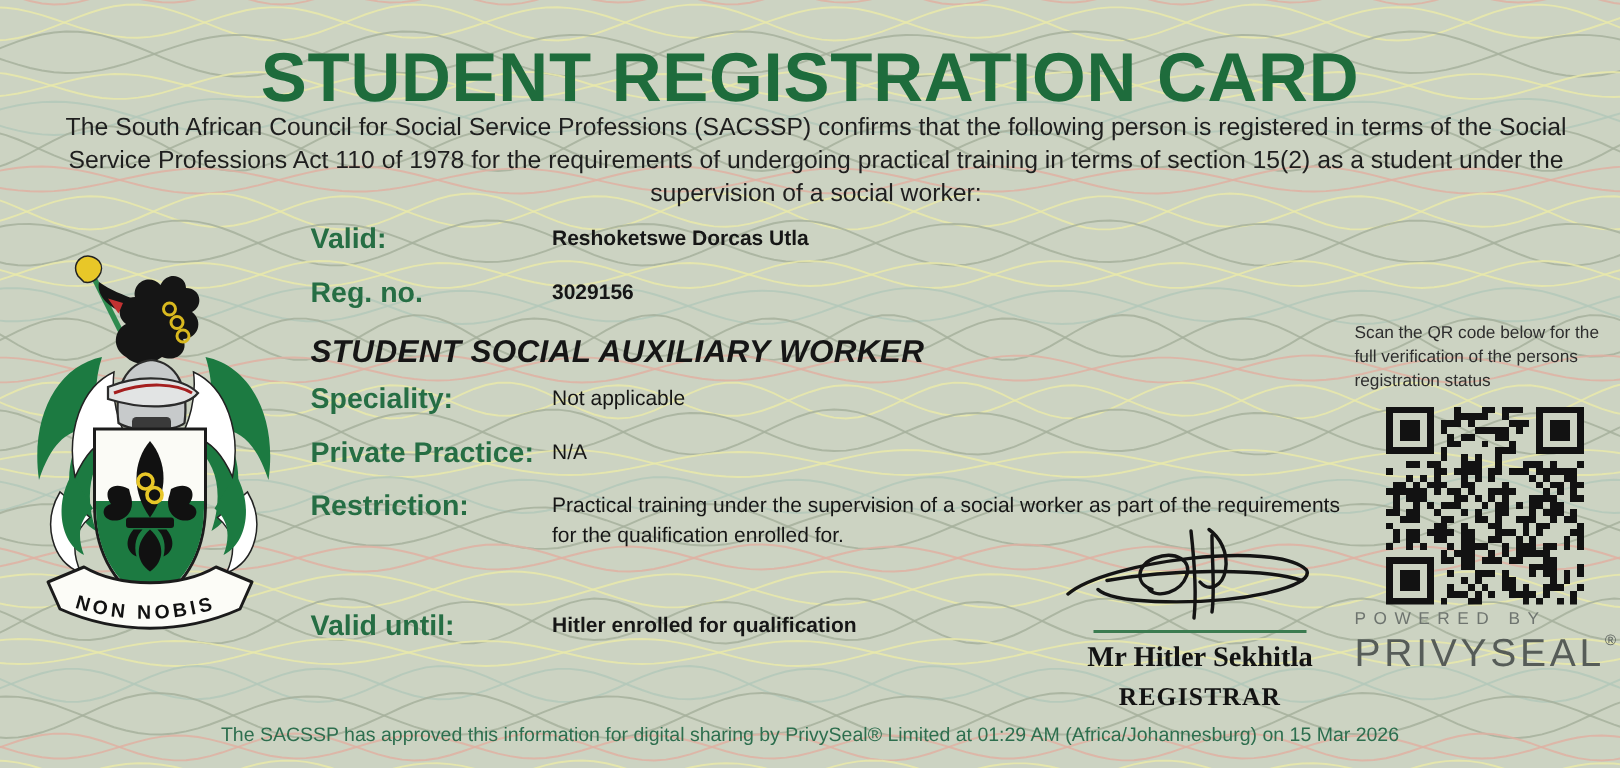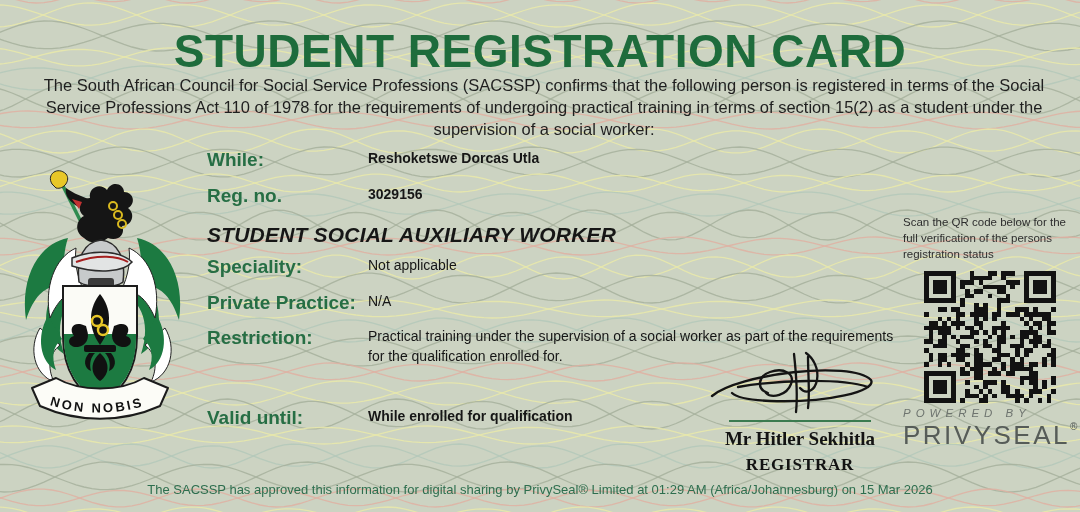--- a/index.html
+++ b/index.html
@@ -44,21 +44,21 @@
   .row-designation .field-value,.row-valid .field-value{font-weight:700;}
   .row-designation .field-value{font-size:21px;letter-spacing:.2px;font-style:italic;}
 
   .qr-panel{position:absolute;left:903px;top:214px;width:174px;text-align:left;}
   .qr-instruction{
     font-size:11.5px;line-height:1.4;color:#2e2e2e;margin:0;
   }
   .qr-code{display:block;margin:9px auto 0 auto;width:132px;height:132px;}
   .powered-by{
     margin-top:4px;font-size:11.5px;letter-spacing:5px;
-    color:#6e746f;white-space:nowrap;font-style:italic;
+    color:#6e746f;white-space:nowrap;
   }
   .brand{
     margin-top:1px;font-size:26px;letter-spacing:2.5px;
     color:var(--privyseal-gray,#565c58);white-space:nowrap;font-weight:400;
   }
   .brand sup{font-size:10px;vertical-align:14px;letter-spacing:0;}
 
   .signature-block{position:absolute;left:700px;top:350px;width:200px;text-align:center;}
   .signature-svg{position:absolute;left:8px;top:0;width:178px;height:64px;}
   .signature-line{
@@ -197,21 +197,21 @@
         <path d="M22,248 L46,238 C70,252 110,252 134,238 L158,248 L150,266 C112,283 68,283 30,266 Z" fill="#fcfcf7" stroke="#1b1b1b" stroke-width="2" stroke-linejoin="round"></path>
         <path id="mottoCurve" d="M34,263 C68,276 112,276 148,261" fill="none"></path>
         <text font-size="13" font-weight="bold" letter-spacing="2.5" fill="#111" font-family="Liberation Sans, sans-serif">
           <textPath href="#mottoCurve" startOffset="6">NON NOBIS</textPath>
         </text>
       </g>
     </svg>
 
     <div class="fields">
       <div class="field-row row-name">
-        <span class="field-label">While:</span>
+        <span class="field-label">Valid:</span>
         <span class="field-value">Reshoketswe Dorcas Utla</span>
       </div>
       <div class="field-row row-reg">
         <span class="field-label">Reg. no.</span>
         <span class="field-value">3029156</span>
       </div>
       <div class="field-row row-designation">
         <span class="field-value">STUDENT SOCIAL AUXILIARY WORKER</span>
       </div>
       <div class="field-row row-speciality">
@@ -221,21 +221,21 @@
       <div class="field-row row-private">
         <span class="field-label">Private Practice:</span>
         <span class="field-value">N/A</span>
       </div>
       <div class="field-row row-restriction">
         <span class="field-label">Restriction:</span>
         <span class="field-value">Practical training under the supervision of a social worker as part of the requirements for the qualification enrolled for.</span>
       </div>
       <div class="field-row row-valid">
         <span class="field-label">Valid until:</span>
-        <span class="field-value">While enrolled for qualification</span>
+        <span class="field-value">Hitler enrolled for qualification</span>
       </div>
     </div>
 
     <div class="qr-panel">
       <p class="qr-instruction">Scan the QR code below for the full verification of the persons registration status</p>
       <svg class="qr-code" id="qr" viewBox="0 0 29 29" shape-rendering="crispEdges">
           <rect x="10" y="0" width="1" height="1" fill="#121212"></rect>
           <rect x="14" y="0" width="1" height="1" fill="#121212"></rect>
           <rect x="15" y="0" width="1" height="1" fill="#121212"></rect>
           <rect x="17" y="0" width="1" height="1" fill="#121212"></rect>

